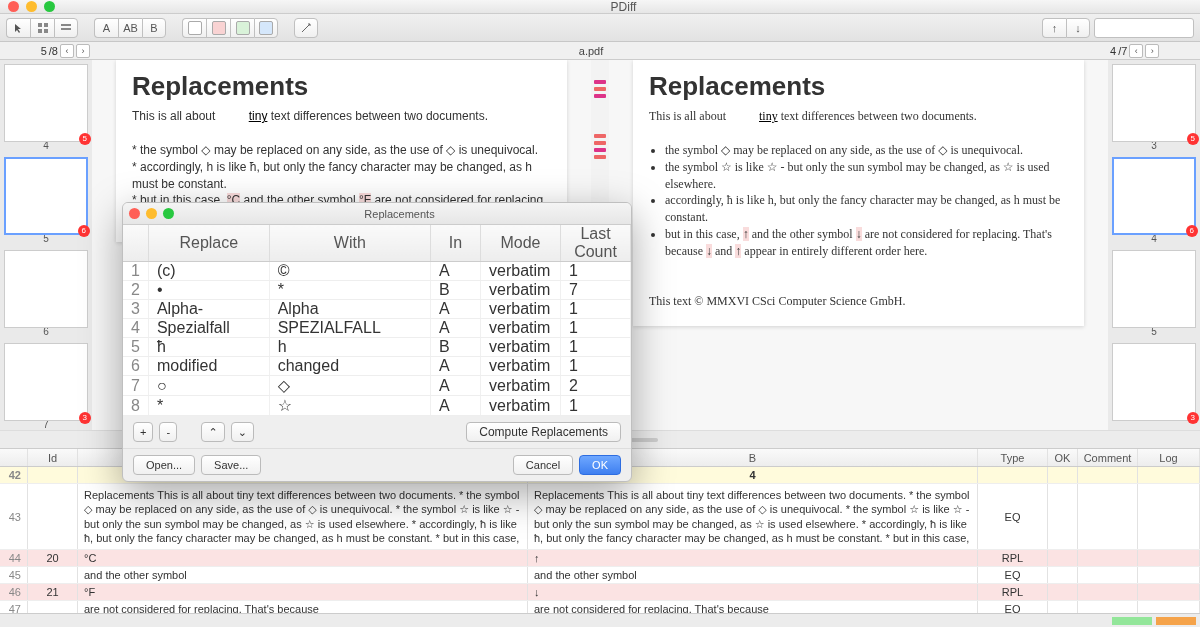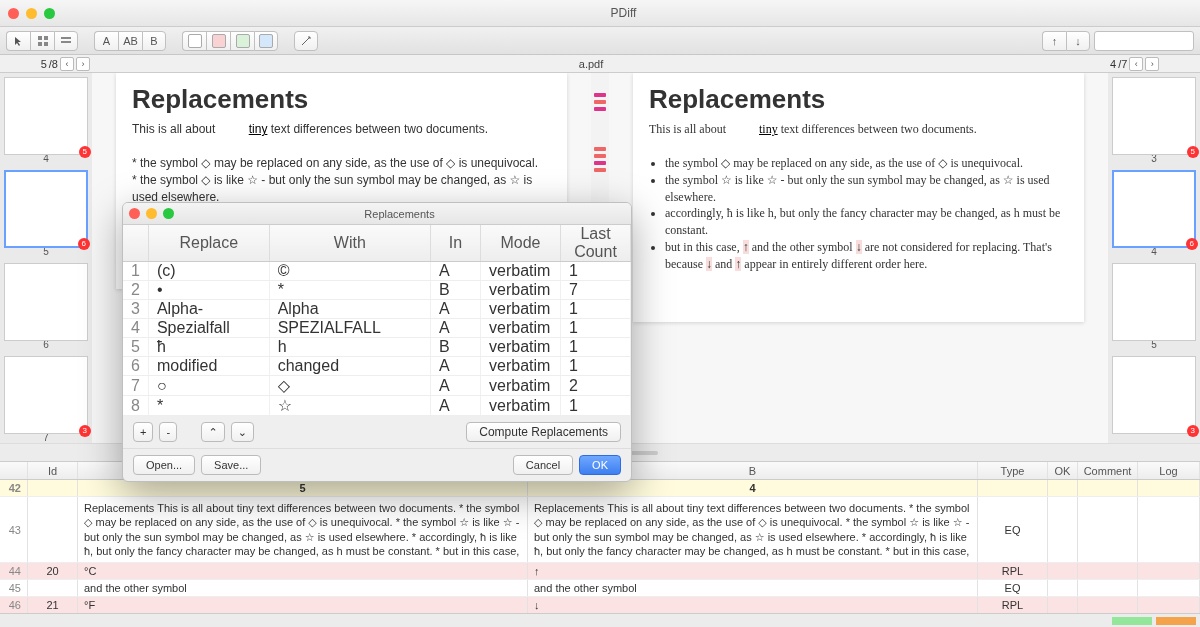--- a/index.html
+++ b/index.html
@@ -1,19 +1,19 @@
 <!DOCTYPE html>
 <html><head>
 <meta charset="utf-8">
 <style>
 * { box-sizing: border-box; margin: 0; padding: 0; }
 body { font-family: -apple-system, "Helvetica Neue", Arial, sans-serif; font-size: 12px; background: #ececec; width: 1200px; height: 627px; overflow: hidden; position: relative; color: #333; }
 
 
-.titlebar { height: 14px; background: linear-gradient(#f6f6f6,#e6e6e6); display: flex; align-items: center; padding: 13px 8px; border-bottom: 1px solid #ccc; }
+.titlebar { height: 14px; background: linear-gradient(#f6f6f6,#e6e6e6); display: flex; align-items: center; padding: 0 8px; border-bottom: 1px solid #ccc; }
 .traffic { display: flex; gap: 7px; }
 .tdot { width: 11px; height: 11px; border-radius: 50%; }
 .tdot.r { background: #ff5f57; } .tdot.y { background: #febc2e; } .tdot.g { background: #28c840; }
 .title { flex: 1; text-align: center; font-size: 12px; color: #555; }
 
 
 .toolbar { height: 28px; background: linear-gradient(#f0f0f0,#e2e2e2); border-bottom: 1px solid #c7c7c7; display: flex; align-items: center; padding: 0 6px; gap: 4px; }
 .tbtn { height: 20px; min-width: 24px; border: 1px solid #c0c0c0; border-radius: 4px; background: linear-gradient(#fff,#f0f0f0); display: inline-flex; align-items: center; justify-content: center; font-size: 11px; padding: 0 4px; color: #555; }
 .tbtn-group { display: inline-flex; }
 .tbtn-group .tbtn { border-radius: 0; border-right-width: 0; }
@@ -202,21 +202,20 @@
       </div>
     </div>
 
   <div class="docview">
     <div class="docpage">
       <h1>Replacements</h1>
       <p><span>This is all about </span><a href="#">tiny</a><span> text differences between two documents.</span></p>
       <br>
       <div id="lbullets">
           <p>* the symbol ◇ may be replaced on any side, as the use of ◇ is unequivocal.</p>
-          <p>* the symbol ◇ is like ☆ - but only the sun symbol may be changed, as ☆ is used elsewhere.</p>
           <p>* accordingly, h is like ħ, but only the fancy character may be changed, as h must be constant.</p>
           <p>* but in this case, <span class="highlight">°C</span> and the other symbol <span class="highlight">°F</span> are not considered for replacing. That's because <span class="highlight">°C</span> and <span class="highlight">°F</span> appear in entirely different order here.</p>
         </div>
     </div>
   </div>
 
   <div class="gutter">
     <div class="gmark"></div>
       <div class="gmark o"></div>
       <div class="gmark"></div>
@@ -233,20 +232,21 @@
       <p><span>This is all about </span><a href="#">tiny</a><span> text differences between two documents.</span></p>
       <br>
       <ul id="rbullets" style="padding-left:16px">
           <li>the symbol ◇ may be replaced on any side, as the use of ◇ is unequivocal.</li>
           <li>the symbol ☆ is like ☆ - but only the sun symbol may be changed, as ☆ is used elsewhere.</li>
           <li>accordingly, ħ is like h, but only the fancy character may be changed, as h must be constant.</li>
           <li>but in this case, <span class="highlight">↑</span> and the other symbol <span class="highlight">↓</span> are not considered for replacing. That's because <span class="highlight">↓</span> and <span class="highlight">↑</span> appear in entirely different order here.</li>
         </ul>
       <br>
       <br>
+      <p>This text © MMXVI CSci Computer Science GmbH.</p>
     </div>
   </div>
 
   <div class="thumbcol" id="rthumbs">
       <div>
         <div class="thumb">
           <span class="badge">5</span>
         </div>
         <div class="thumbnum">3</div>
       </div>

